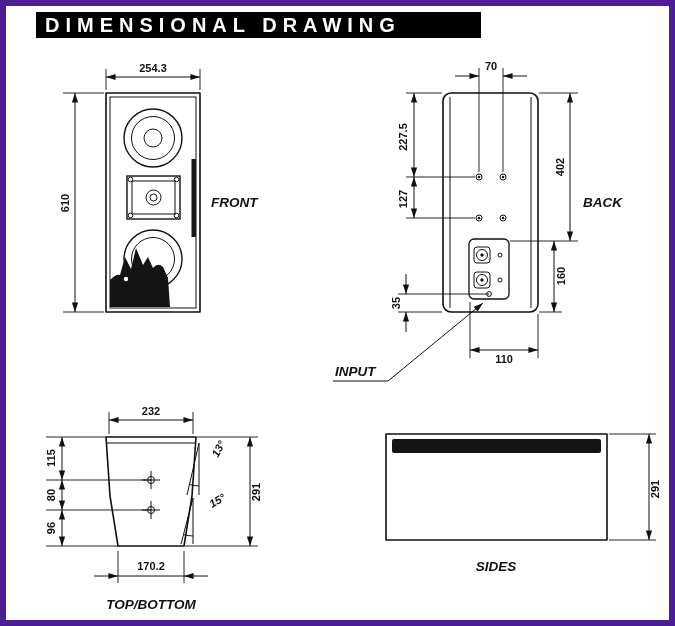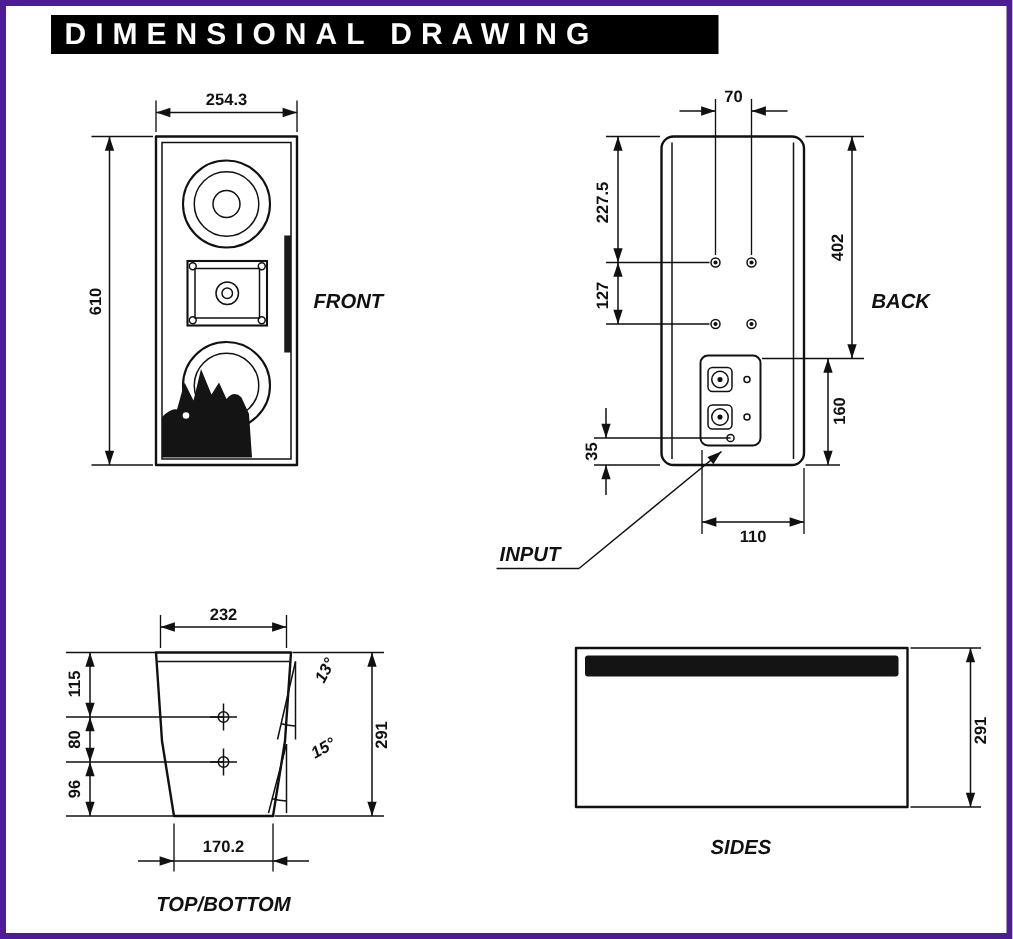--- a/index.html
+++ b/index.html
@@ -1,18 +1,18 @@
 <!DOCTYPE html>
 <html><head>
 <meta charset="utf-8">
 <style>
   html,body { margin:0; padding:0; background:#e8e8e8; }
   .page {
     position:relative; width:675px; height:626px;
-    background:#fff; border:4px solid #4c1d95; box-sizing:border-box;
+    background:#fff; border:6px solid #4c1d95; box-sizing:border-box;
     font-family:"Liberation Sans", sans-serif; overflow:hidden;
   }
   .title-bar {
     position:absolute; left:30px; top:6px; width:445px; height:26px;
     background:#000; color:#fff; overflow:hidden;
     font-weight:bold; font-size:20px; letter-spacing:6px;
     line-height:27px; padding-left:9px; box-sizing:border-box; white-space:nowrap;
   }
   svg { position:absolute; left:0; top:0; }
   .outline { stroke:#111; stroke-width:1.6; fill:none; stroke-linejoin:round; }

